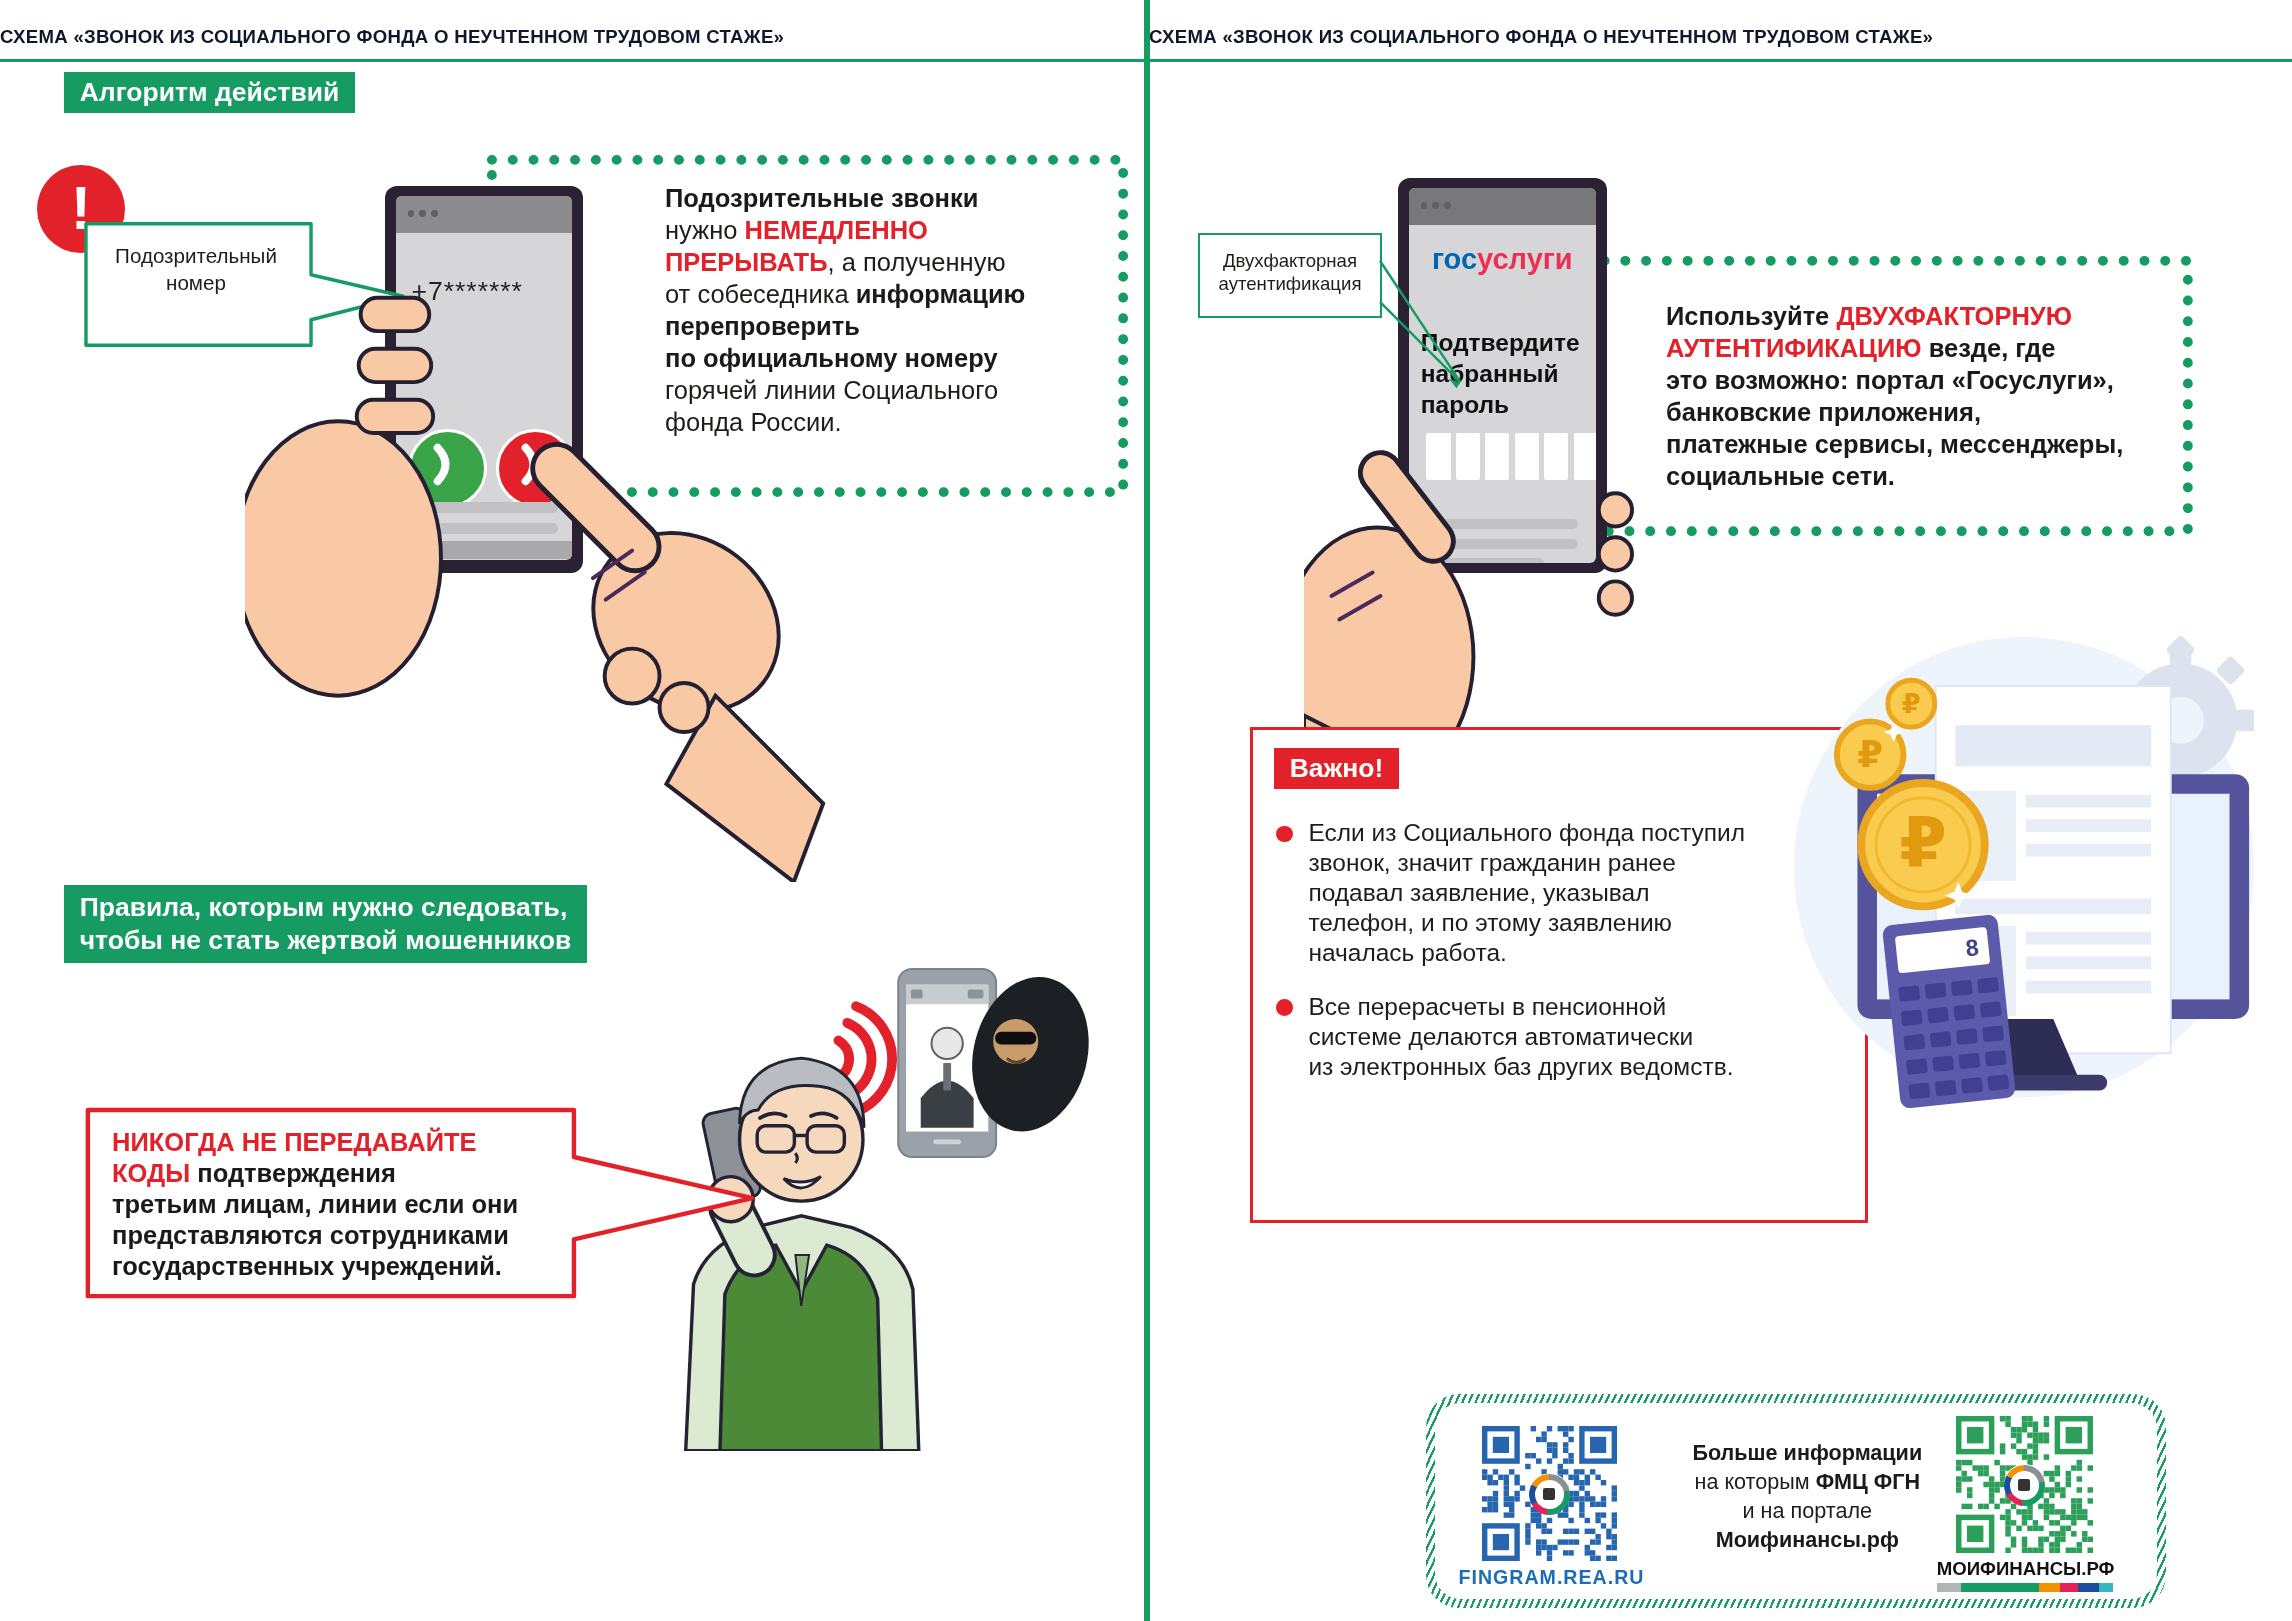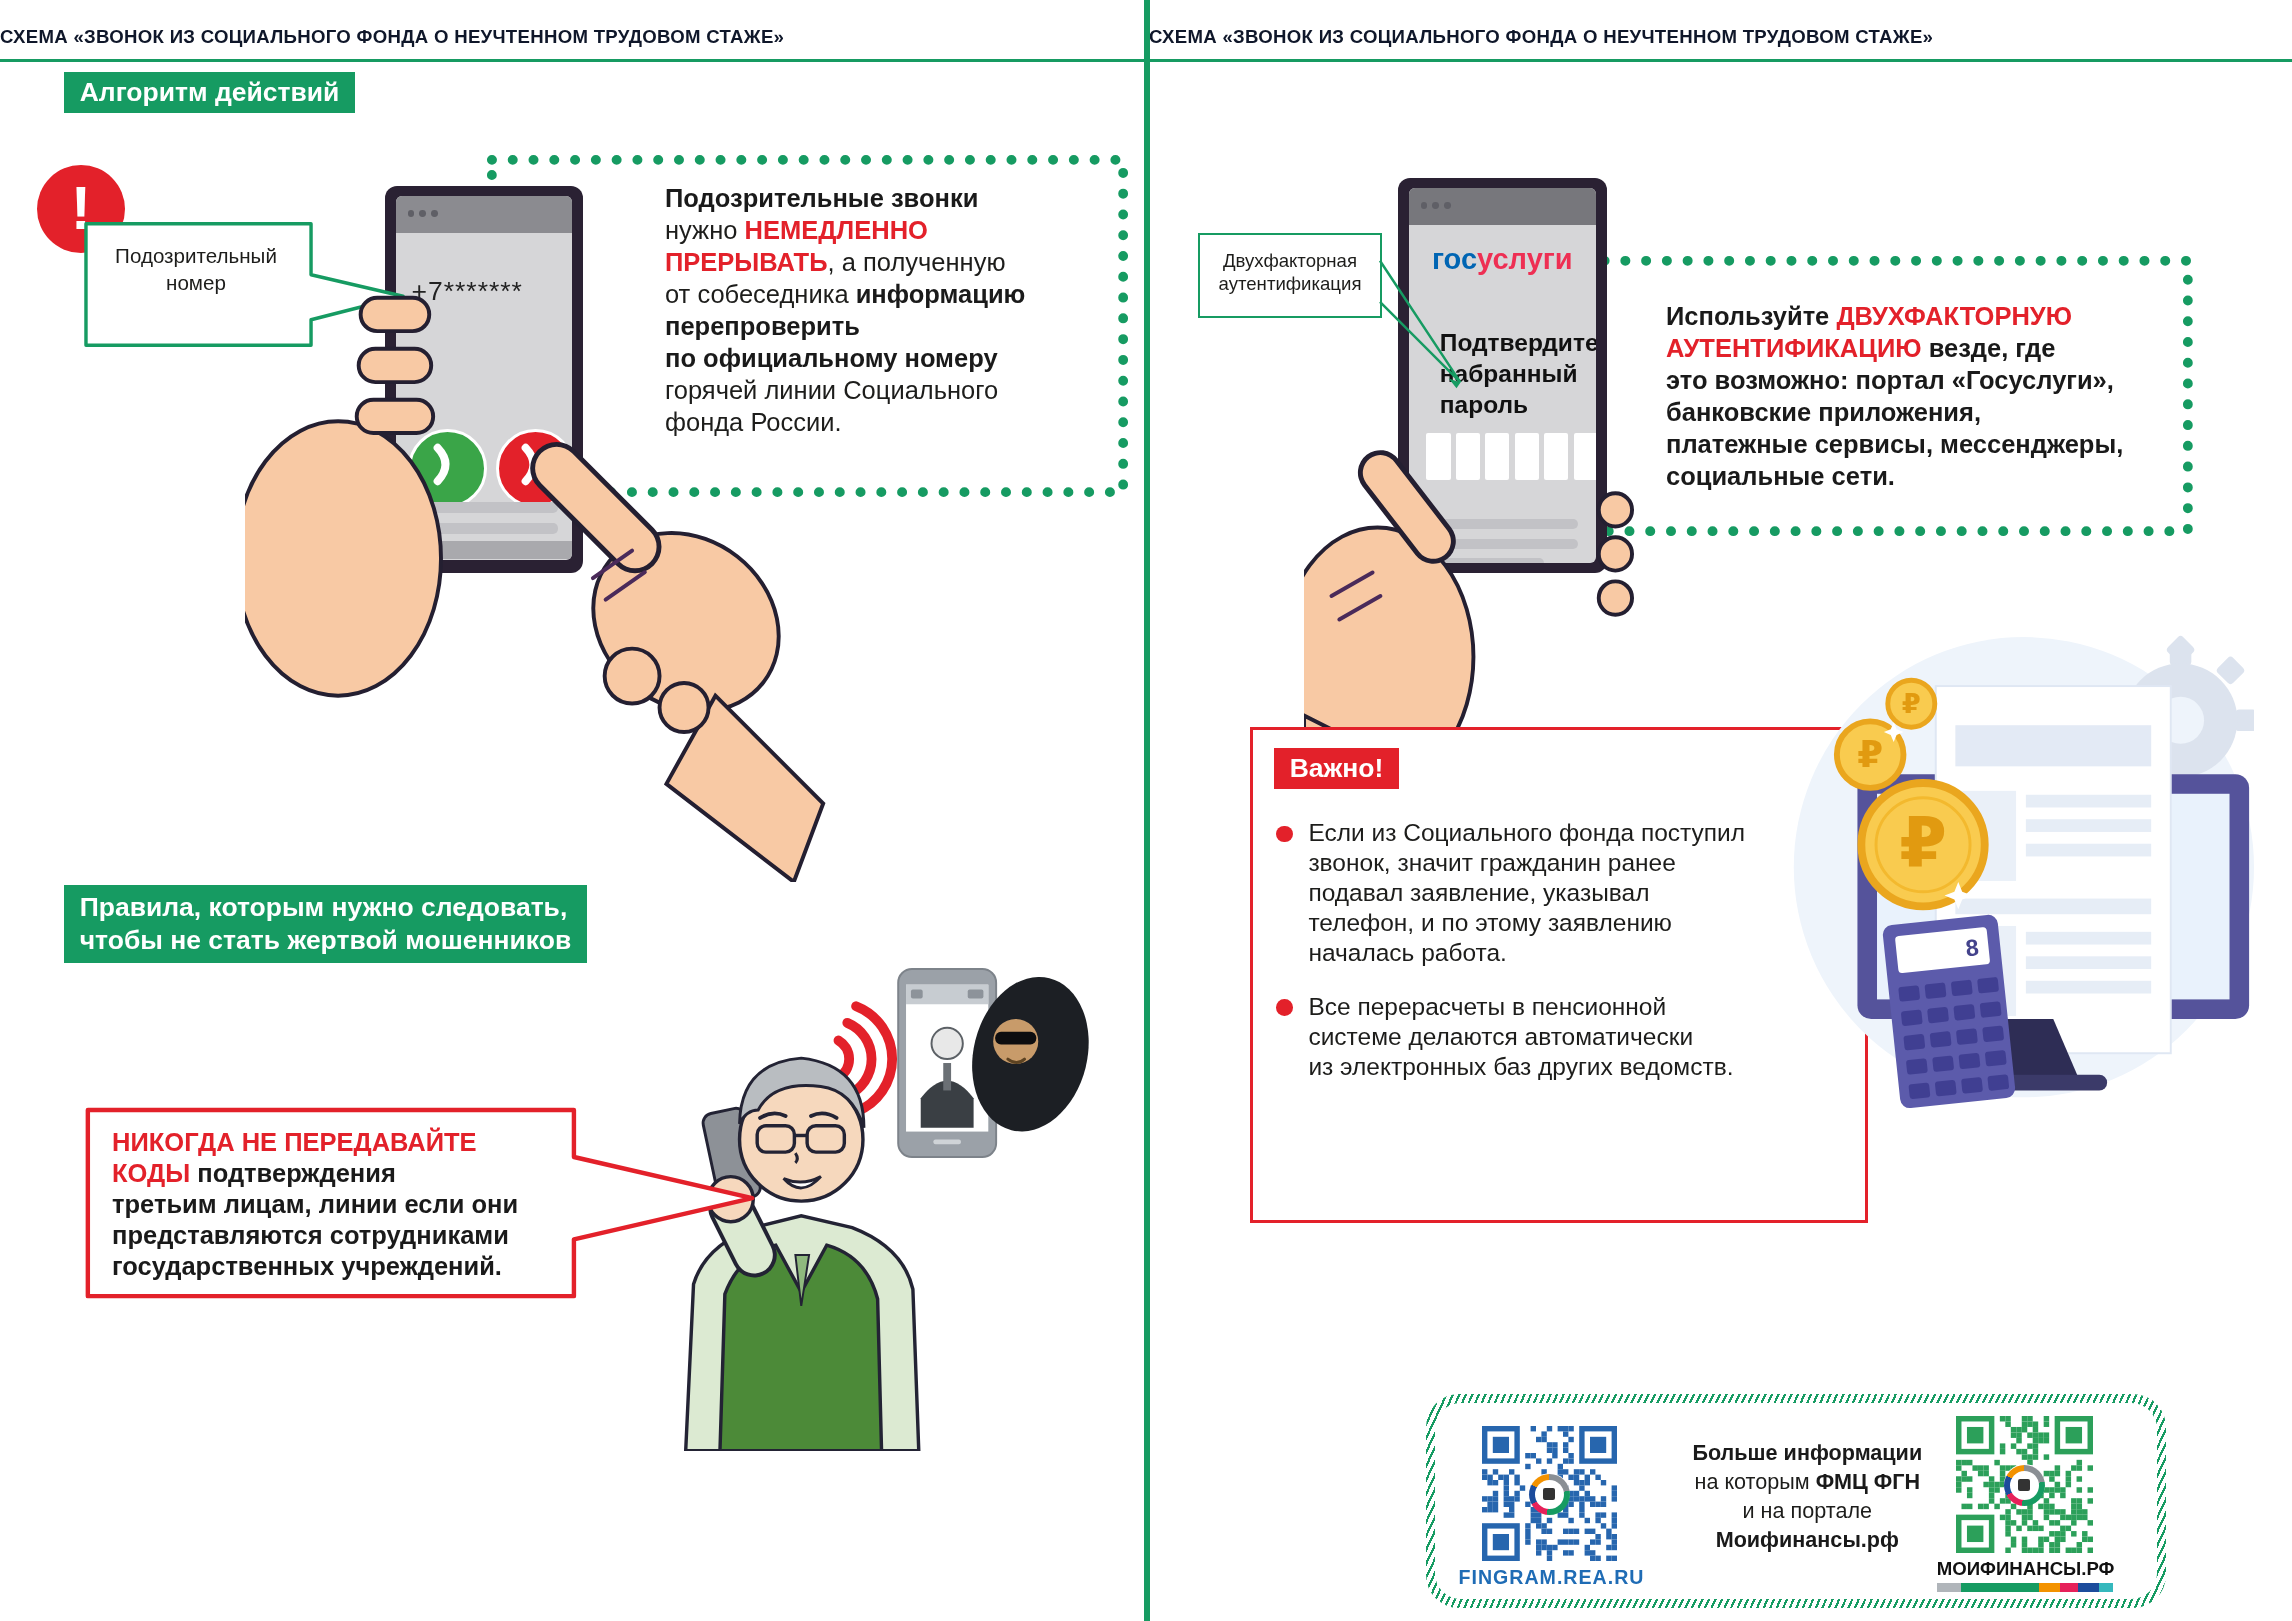--- a/index.html
+++ b/index.html
@@ -185,21 +185,21 @@
   <div class="phone abs" style="left:1398px;top:178px;width:209px;height:395px">
     <div class="screen" style="left:10.8px;top:9.8px;width:187px;height:375px">
       <div class="topbar dark">
         <span class="bardot" style="left:11.8px"></span>
         <span class="bardot" style="left:23.5px"></span>
         <span class="bardot" style="left:35px"></span>
       </div>
       <div class="abs" style="left:0;top:55px;width:187px;text-align:center;font-size:29px">
         <span class="gu-blue">гос</span><span class="gu-red">услуги</span>
       </div>
-      <div class="pre abs" style="left:31px;top:139px;font-size:24.5px;line-height:31px;font-weight:bold;color:#111">Подтвердите
+      <div class="pre abs" style="left:12px;top:139px;font-size:24.5px;line-height:31px;font-weight:bold;color:#111">Подтвердите
 набранный
 пароль</div>
       <div>
         <span class="pwbox" style="left:17.6px;top:245px"></span>
         <span class="pwbox" style="left:47px;top:245px"></span>
         <span class="pwbox" style="left:76px;top:245px"></span>
         <span class="pwbox" style="left:106px;top:245px"></span>
         <span class="pwbox" style="left:135px;top:245px"></span>
         <span class="pwbox" style="left:165px;top:245px"></span>
       </div>

